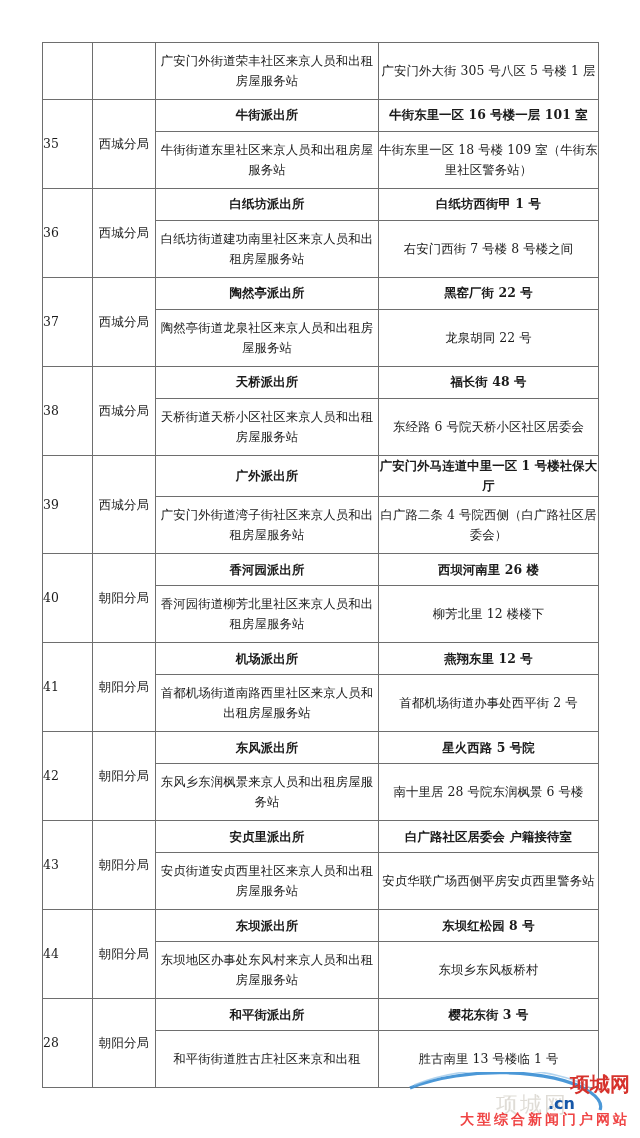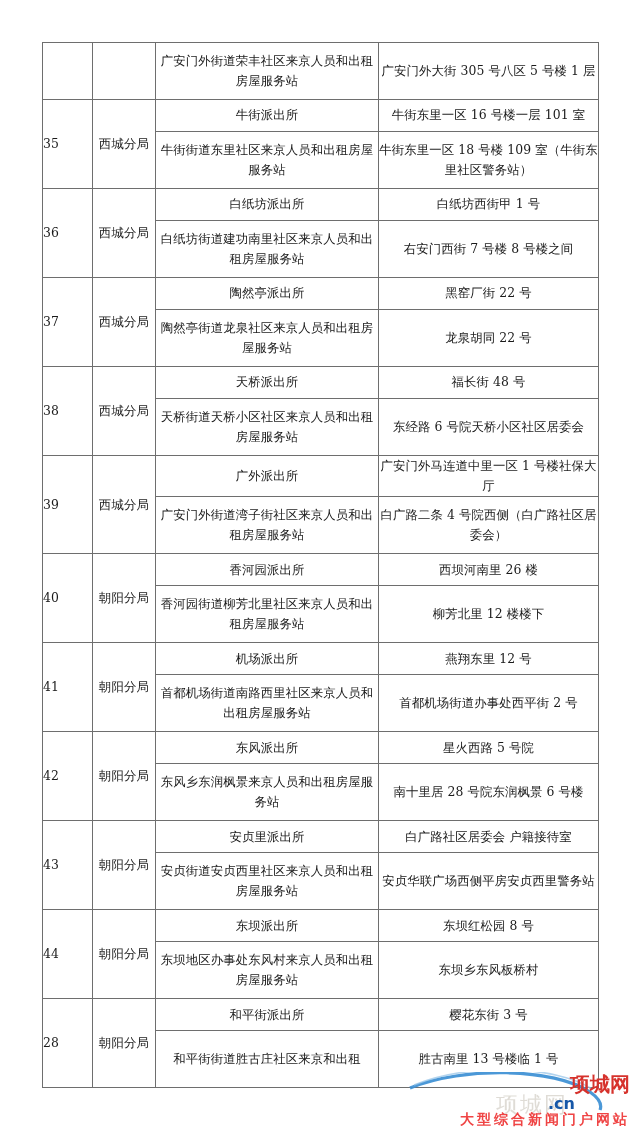--- a/index.html
+++ b/index.html
@@ -76,21 +76,21 @@
   tr.row-partial td.cut-blank {
     border-top: none;
   }
 
   
   tr.row-last-partial td.cell-station,
   tr.row-last-partial td.cell-address {
     border-bottom: 1px solid #6e6e6e;
   }
 
-  .sub-a { height: 31px; }
+  .sub-a { height: 31px; font-weight: bold; }
   .sub-b { height: 56px; }
 
   
   #watermark {
     position: absolute;
     left: 404px;
     top: 1072px;
     width: 236px;
     height: 62px;
     pointer-events: none;

